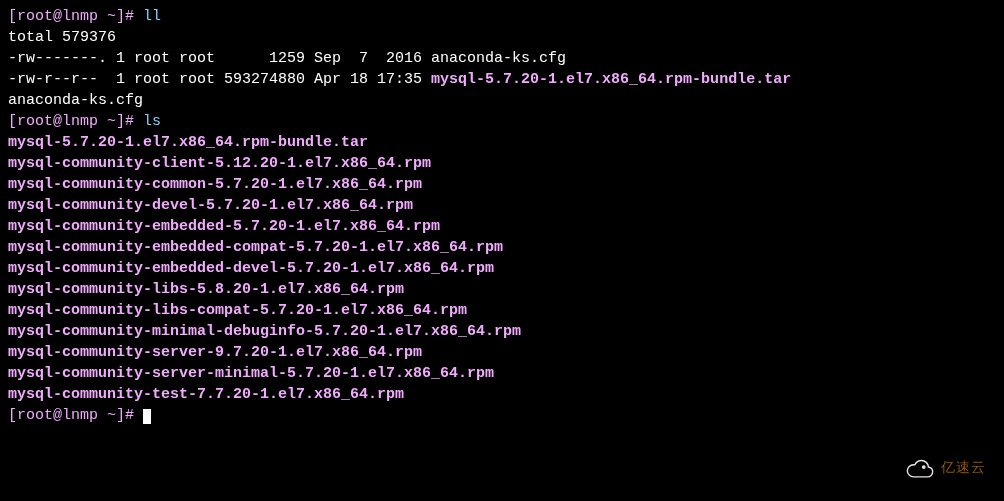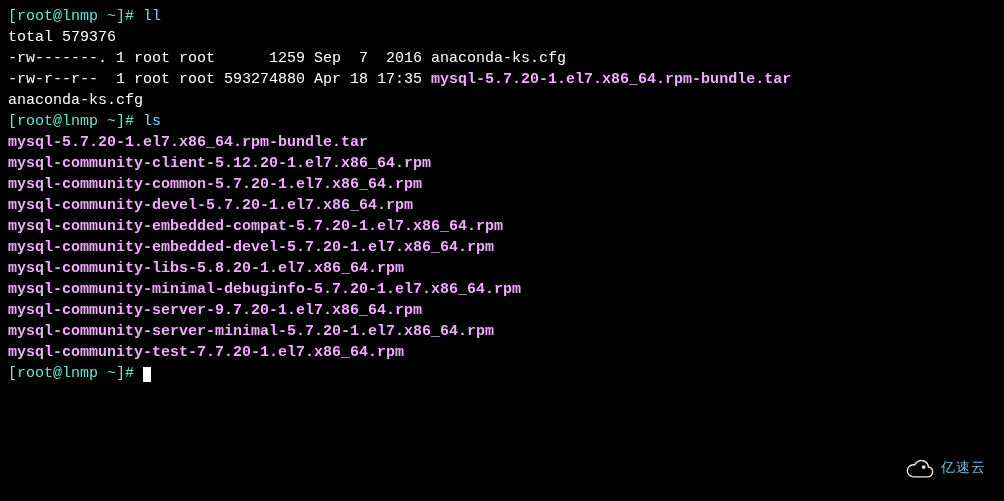--- a/index.html
+++ b/index.html
@@ -9,38 +9,38 @@
       font-family: "Courier New", Consolas, monospace;
       font-size: 15px;
       line-height: 1.4;
       padding: 6px 8px;
       width: 1004px;
       height: 501px;
       overflow: hidden;
       position: relative;
     }
     .line { white-space: pre; }
-    .prompt { color: #5eead4; font-family: Liberation Mono, monospace; }
+    .prompt { color: #f0abfc; font-family: Liberation Mono, monospace; }
     .cmd { color: #7dd3fc; }
     .red { color: #f0abfc; font-weight: bold; }
     .watermark {
       position: absolute;
       bottom: 18px;
       right: 18px;
       display: flex;
       align-items: center;
       gap: 6px;
       opacity: 0.9;
     }
     .watermark-icon {
       width: 30px; height: 30px;
       fill: #fff;
     }
     .watermark-text {
-      color: #7dd3fc;
+      color: #a16207;
       font-family: sans-serif;
       font-size: 14px;
       letter-spacing: 1px;
     }
     .cursor {
       display:inline-block;
       width:8px;
       background:#fff;
       height:1em;
       vertical-align:text-bottom;
@@ -61,23 +61,25 @@
 
 
   <div class="line">anaconda-ks.cfg</div>
 
   <div class="line"><span class="prompt">[root@lnmp ~]# </span><span class="cmd">ls</span></div>
 
   <div class="line red">mysql-5.7.20-1.el7.x86_64.rpm-bundle.tar</div>
   <div class="line red">mysql-community-client-5.12.20-1.el7.x86_64.rpm</div>
   <div class="line red">mysql-community-common-5.7.20-1.el7.x86_64.rpm</div>
   <div class="line red">mysql-community-devel-5.7.20-1.el7.x86_64.rpm</div>
+  <div class="line red">mysql-community-embedded-5.7.20-1.el7.x86_64.rpm</div>
   <div class="line red">mysql-community-embedded-compat-5.7.20-1.el7.x86_64.rpm</div>
   <div class="line red">mysql-community-embedded-devel-5.7.20-1.el7.x86_64.rpm</div>
   <div class="line red">mysql-community-libs-5.8.20-1.el7.x86_64.rpm</div>
+  <div class="line red">mysql-community-libs-compat-5.7.20-1.el7.x86_64.rpm</div>
   <div class="line red">mysql-community-minimal-debuginfo-5.7.20-1.el7.x86_64.rpm</div>
   <div class="line red">mysql-community-server-9.7.20-1.el7.x86_64.rpm</div>
   <div class="line red">mysql-community-server-minimal-5.7.20-1.el7.x86_64.rpm</div>
   <div class="line red">mysql-community-test-7.7.20-1.el7.x86_64.rpm</div>
 
   <div class="line"><span class="prompt">[root@lnmp ~]#</span> <span class="cursor"></span></div>
 
 </div>
 
 <div class="watermark">

